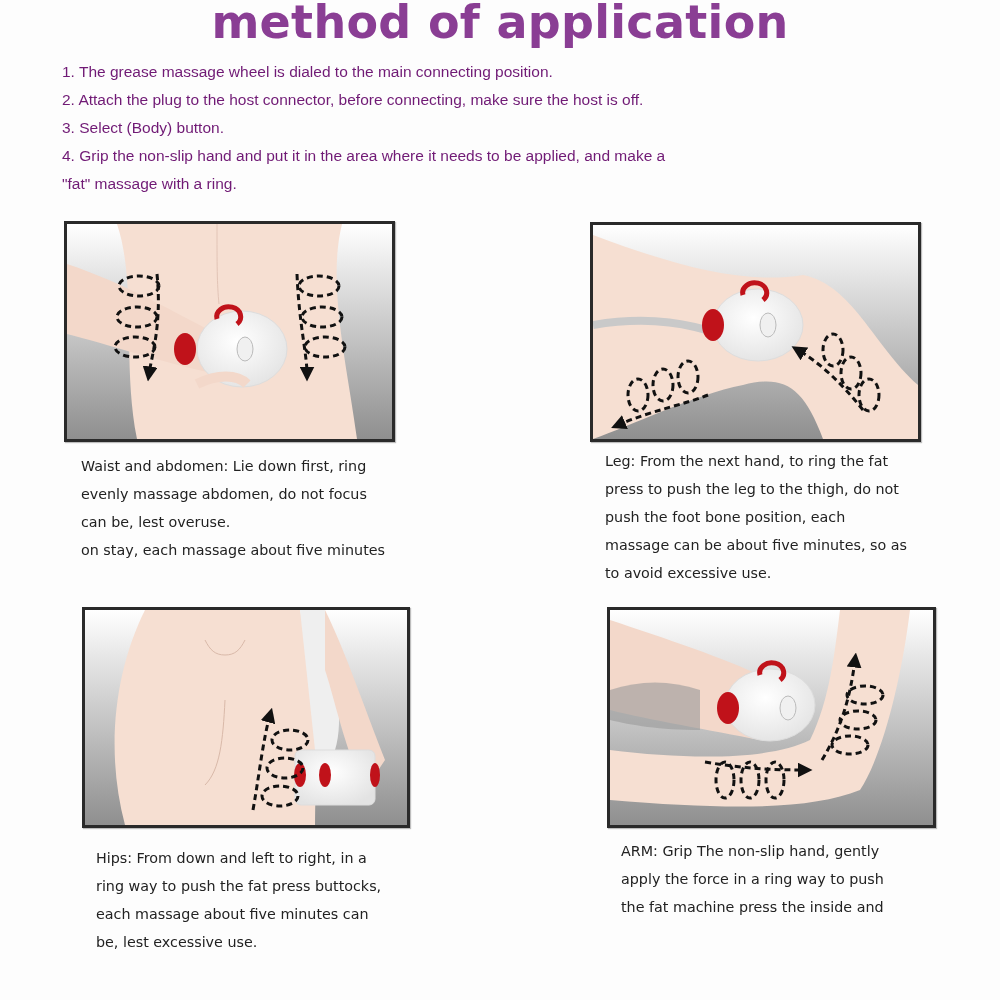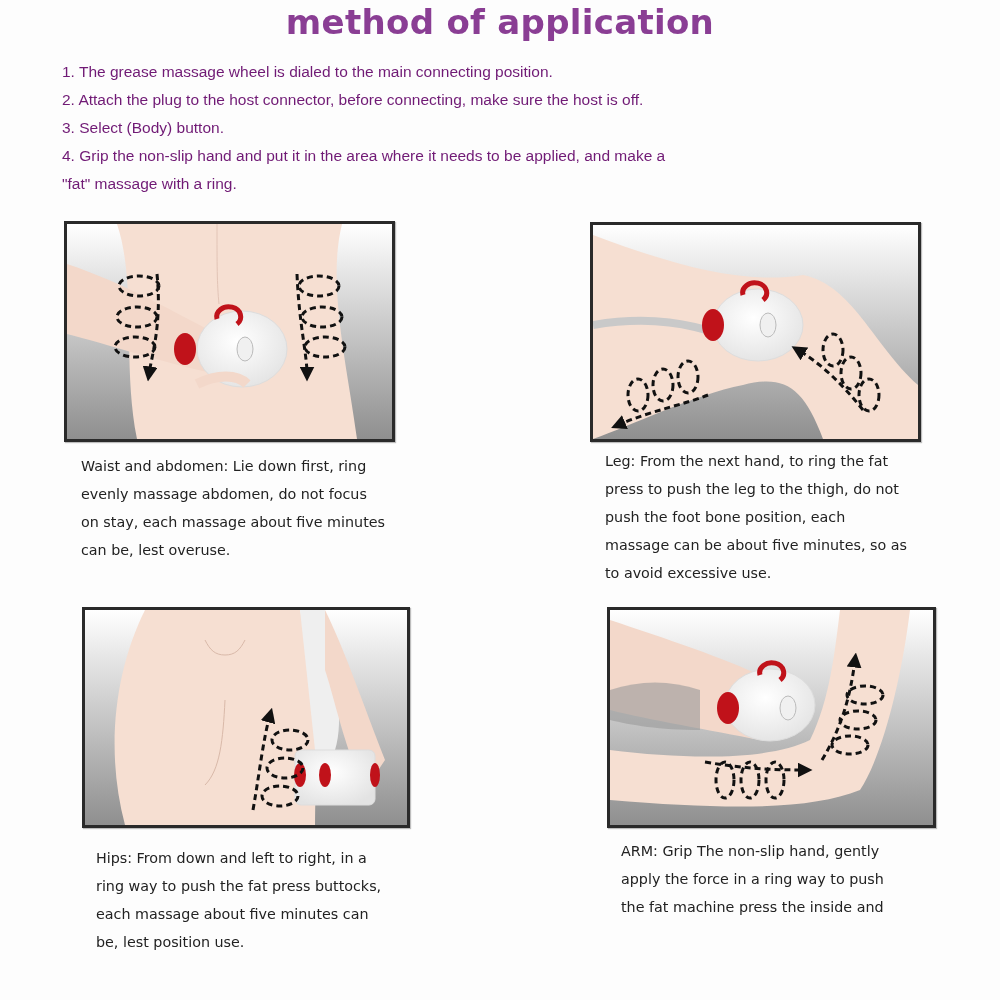--- a/index.html
+++ b/index.html
@@ -5,21 +5,21 @@
   html, body { margin: 0; padding: 0; }
   body {
     width: 1000px; height: 1000px; position: relative; overflow: hidden;
     background: #fdfdfd;
     font-family: "DejaVu Sans", "Liberation Sans", sans-serif;
     color: #222;
   }
   .title {
     position: absolute; top: 0; left: 0; width: 1000px; text-align: center;
     font-family: "DejaVu Sans", sans-serif; font-weight: bold;
-    font-size: 34px; line-height: 44px; color: #8a3e94; letter-spacing: 0.3px;
+    font-size: 46px; line-height: 44px; color: #8a3e94; letter-spacing: 0.3px;
   }
   .steps {
     position: absolute; left: 62px; top: 58px; width: 740px;
     font-family: "Liberation Sans", sans-serif; font-size: 15.5px; line-height: 28px;
     color: #701a75;
   }
   .steps div { white-space: nowrap; }
   .frame {
     position: absolute; border: 3px solid #2a2a2a; box-sizing: border-box;
     overflow: hidden; box-shadow: 1px 1px 1px rgba(0,0,0,0.25);
@@ -79,22 +79,22 @@
       <path d="M230,50 C232,100 240,130 240,150" marker-end="url(#arrowHead)"></path>
       <ellipse cx="252" cy="62" rx="20" ry="10"></ellipse>
       <ellipse cx="255" cy="93" rx="20" ry="10"></ellipse>
       <ellipse cx="258" cy="123" rx="20" ry="10"></ellipse>
     </g>
   </svg>
 </div>
 <div class="caption" style="left:70px; top:452px;">
   <div>Waist and abdomen: Lie down first, ring</div>
   <div>evenly massage abdomen, do not focus</div>
+  <div>can be, lest overuse.</div>
   <div>on stay, each massage about five minutes</div>
-  <div>can be, lest overuse.</div>
 </div>
 
 <div class="frame" style="left:590px; top:222px; width:331px; height:220px;">
   <svg viewBox="0 0 325 214" preserveAspectRatio="none">
     <rect width="325" height="214" fill="url(#bgGrad)"></rect>
     <path d="M0,10 C80,40 150,60 210,50 C260,60 280,120 325,160 L325,214 L230,214 C210,160 190,150 150,160 C100,170 40,200 0,214 Z" fill="#f6dfd2"></path>
     <path d="M0,100 C60,90 100,100 130,110" stroke="#c9c9c9" stroke-width="8" fill="none"></path>
     <ellipse cx="165" cy="100" rx="45" ry="36" fill="url(#devGrad)" stroke="#ddd"></ellipse>
     <ellipse cx="120" cy="100" rx="11" ry="16" fill="#c0121a"></ellipse>
     <path d="M150,70 a12,10 0 1,1 20,5" stroke="#c0121a" stroke-width="5" fill="none"></path>
@@ -136,21 +136,21 @@
       <ellipse cx="205" cy="130" rx="18" ry="10"></ellipse>
       <ellipse cx="200" cy="158" rx="18" ry="10"></ellipse>
       <ellipse cx="195" cy="186" rx="18" ry="10"></ellipse>
     </g>
   </svg>
 </div>
 <div class="caption" style="left:85px; top:844px;">
   <div>Hips: From down and left to right, in a</div>
   <div>ring way to push the fat press buttocks,</div>
   <div>each massage about five minutes can</div>
-  <div>be, lest position use.</div>
+  <div>be, lest excessive use.</div>
 </div>
 
 <div class="frame" style="left:607px; top:607px; width:329px; height:221px;">
   <svg viewBox="0 0 323 215" preserveAspectRatio="none">
     <rect width="323" height="215" fill="url(#bgGrad)"></rect>
     <path d="M230,0 L300,0 C290,80 270,150 250,180 C200,200 120,200 0,190 L0,140 C80,150 160,150 200,130 C220,90 225,40 230,0 Z" fill="#f6dfd2"></path>
     <path d="M0,10 C60,30 120,50 160,70 L150,130 C100,120 40,110 0,100 Z" fill="#f3d8ca"></path>
     <path d="M0,80 C30,70 60,70 90,80 L90,120 C50,120 20,115 0,110 Z" fill="#9a9a9a" opacity="0.6"></path>
     <ellipse cx="160" cy="95" rx="45" ry="36" fill="url(#devGrad)" stroke="#ddd"></ellipse>
     <ellipse cx="118" cy="98" rx="11" ry="16" fill="#c0121a"></ellipse>

